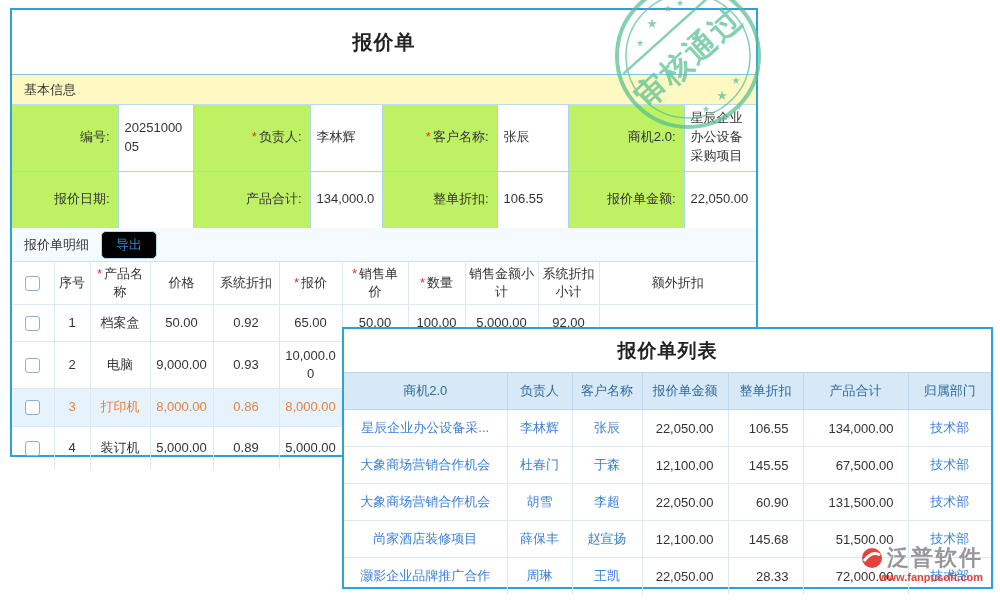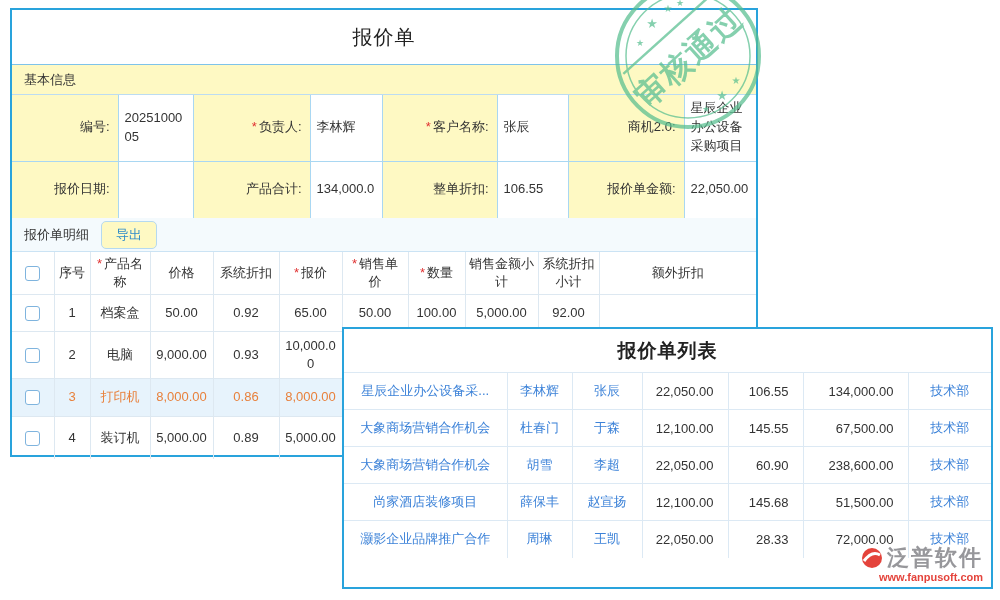--- a/index.html
+++ b/index.html
@@ -3,39 +3,39 @@
 <meta charset="utf-8">
 <style>
   * { margin:0; padding:0; box-sizing:border-box; }
   html,body { width:1000px; height:600px; background:#ffffff; overflow:hidden;
               font-family:"Liberation Sans","DejaVu Sans",sans-serif; color:#333; }
   .abs { position:absolute; }
 
   
   #quote-form { left:10px; top:8px; width:748px; height:449px;
                 border:2px solid #29a3dc; background:#fff; }
-  .form-title { height:54px; display:flex; align-items:center; justify-content:center;
-                font-size:20px; font-weight:normal; color:#222; letter-spacing:1px; }
+  .form-title { height:64px; display:flex; align-items:center; justify-content:center;
+                font-size:20px; font-weight:bold; color:#222; letter-spacing:1px; }
   .section-bar { height:31px; background:#fef9c3; border-top:1px solid #7ec3ea;
                  border-bottom:1px solid #bcdcf2; display:flex; align-items:center;
                  padding-left:12px; font-size:13px; color:#333; }
 
   table { border-collapse:collapse; table-layout:fixed; }
   #basic-grid { width:744px; font-size:13px; }
   #basic-grid td { border:1px solid #a9d7f2; vertical-align:middle; line-height:1.45; }
   #basic-grid td:first-child { border-left:none; }
   #basic-grid td:last-child { border-right:none; }
   #basic-grid tr:first-child td { border-top:none; }
   #basic-grid tr:last-child td { border-bottom:none; }
-  #basic-grid .lbl { background:#fef9c3; text-align:right; padding:4px 8px 4px 2px; }
+  #basic-grid .lbl { background:#bef264; text-align:right; padding:4px 8px 4px 2px; }
   #basic-grid .val { background:#fff; text-align:left; padding:4px 6px; word-break:break-all; }
 
   .detail-bar { height:34px; background:#f4fafd; border-bottom:1px solid #cbe3f4;
                 display:flex; align-items:center; gap:12px; padding-left:12px; font-size:13px; }
-  .btn-export { background:#fef9c3; border:1px solid #b5d9f0; color:#2e8bc9;
+  .btn-export { background:#000000; border:1px solid #b5d9f0; color:#2e8bc9;
                 font-size:13px; padding:4px 14px; border-radius:5px; cursor:pointer;
                 font-family:inherit; }
 
   #detail-table { width:744px; font-size:13px; }
   #detail-table th, #detail-table td { border:1px solid #dde8f1; text-align:center;
        vertical-align:middle; padding:2px 3px; line-height:1.35; word-break:break-all; }
   #detail-table th:first-child, #detail-table td:first-child { border-left:none; }
   #detail-table th:last-child,  #detail-table td:last-child  { border-right:none; }
   #detail-table tr:first-child th { border-top:none; height:42px; font-weight:normal; color:#333; }
   #detail-table tr:last-child td { border-bottom:none; }
@@ -231,20 +231,29 @@
       <col style="width:163px">
         <col style="width:65px">
         <col style="width:70px">
         <col style="width:86px">
       <col style="width:75px">
         <col style="width:105px">
         <col style="width:83px">
     </colgroup>
     <tbody>
         <tr>
+          <th>商机2.0</th>
+          <th>负责人</th>
+          <th>客户名称</th>
+          <th>报价单金额</th>
+          <th>整单折扣</th>
+          <th>产品合计</th>
+          <th>归属部门</th>
+        </tr>
+        <tr>
           <td class="link">星辰企业办公设备采...</td>
           <td class="link">李林辉</td>
           <td class="link">张辰</td>
           <td class="num">22,050.00</td>
           <td class="num">106.55</td>
           <td class="num">134,000.00</td>
           <td class="link">技术部</td>
         </tr>
         <tr>
           <td class="link">大象商场营销合作机会</td>
@@ -254,21 +263,21 @@
           <td class="num">145.55</td>
           <td class="num">67,500.00</td>
           <td class="link">技术部</td>
         </tr>
         <tr>
           <td class="link">大象商场营销合作机会</td>
           <td class="link">胡雪</td>
           <td class="link">李超</td>
           <td class="num">22,050.00</td>
           <td class="num">60.90</td>
-          <td class="num">238,600.00</td>
+          <td class="num">131,500.00</td>
           <td class="link">技术部</td>
         </tr>
         <tr>
           <td class="link">尚家酒店装修项目</td>
           <td class="link">薛保丰</td>
           <td class="link">赵宣扬</td>
           <td class="num">12,100.00</td>
           <td class="num">145.68</td>
           <td class="num">51,500.00</td>
           <td class="link">技术部</td>

